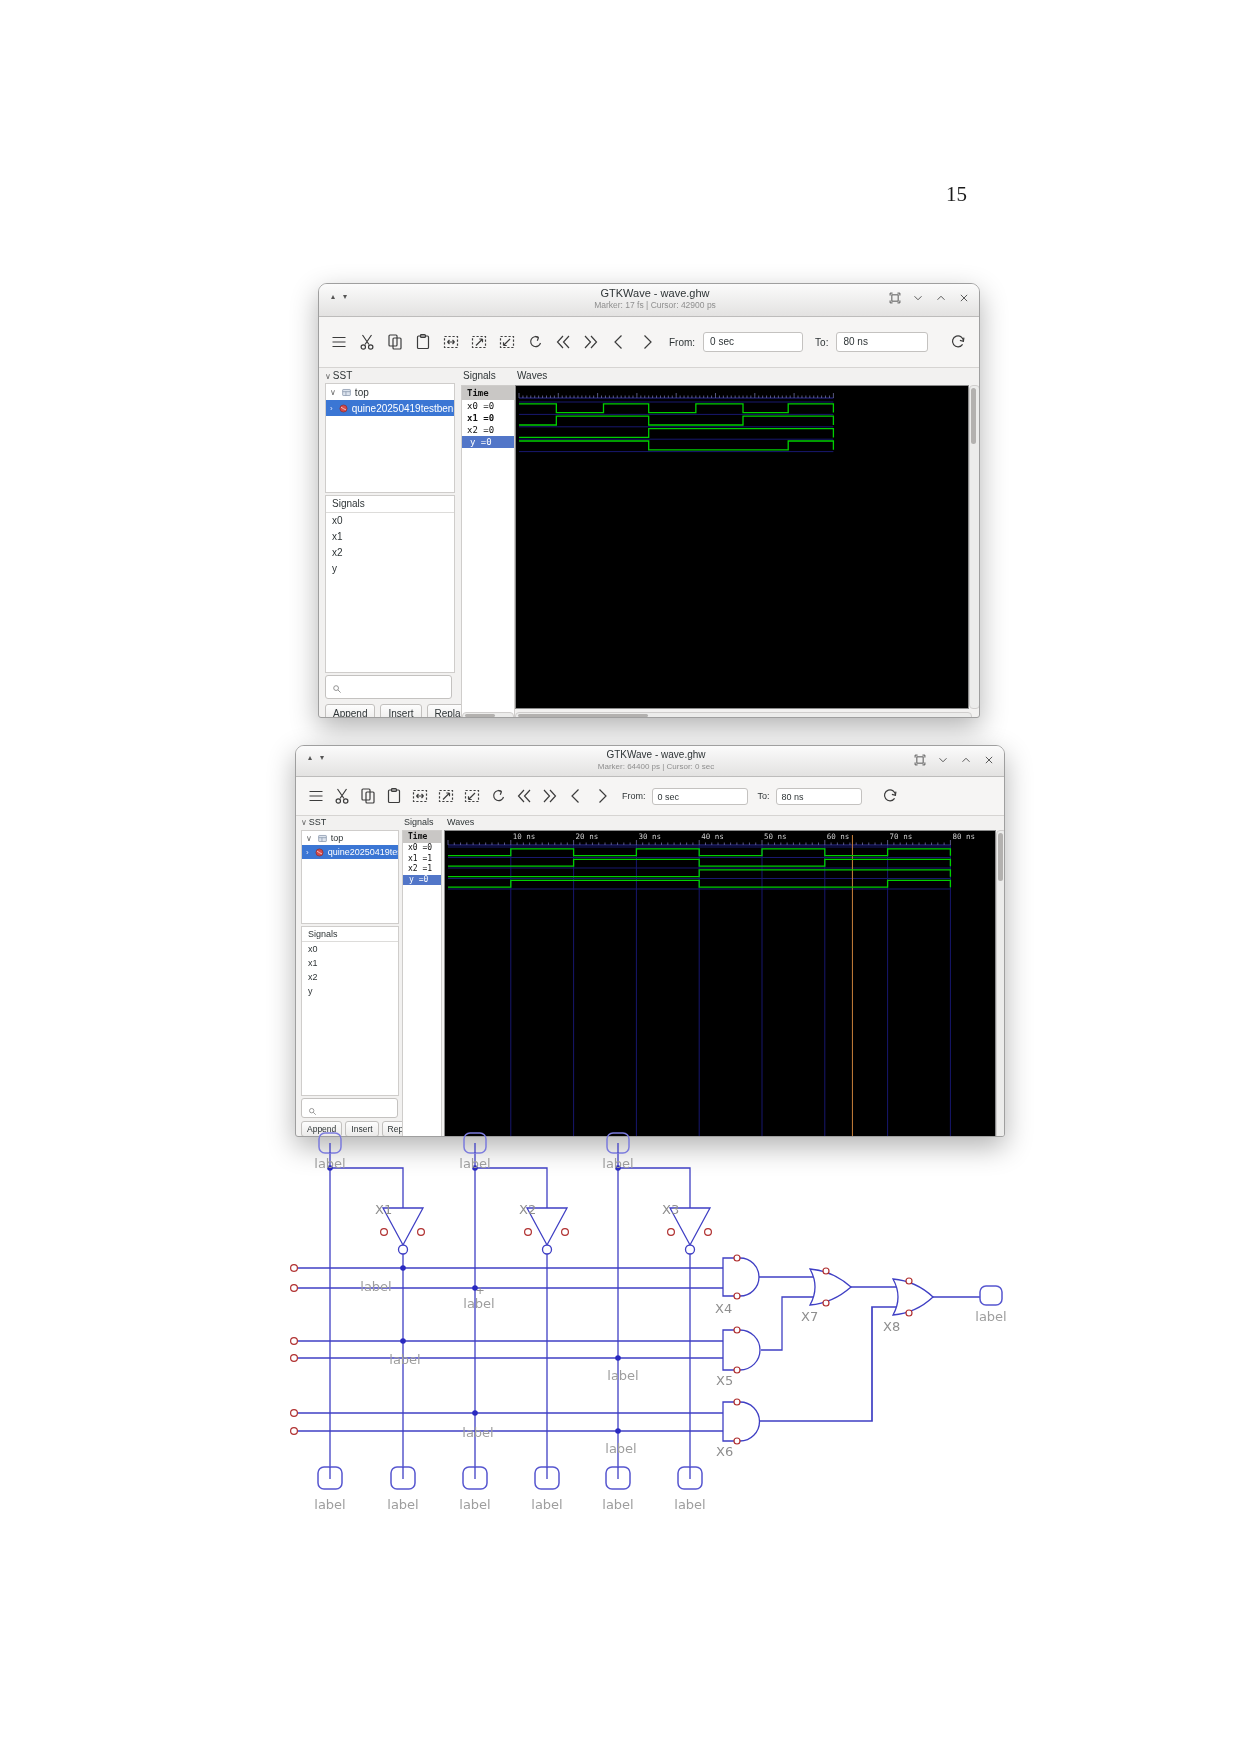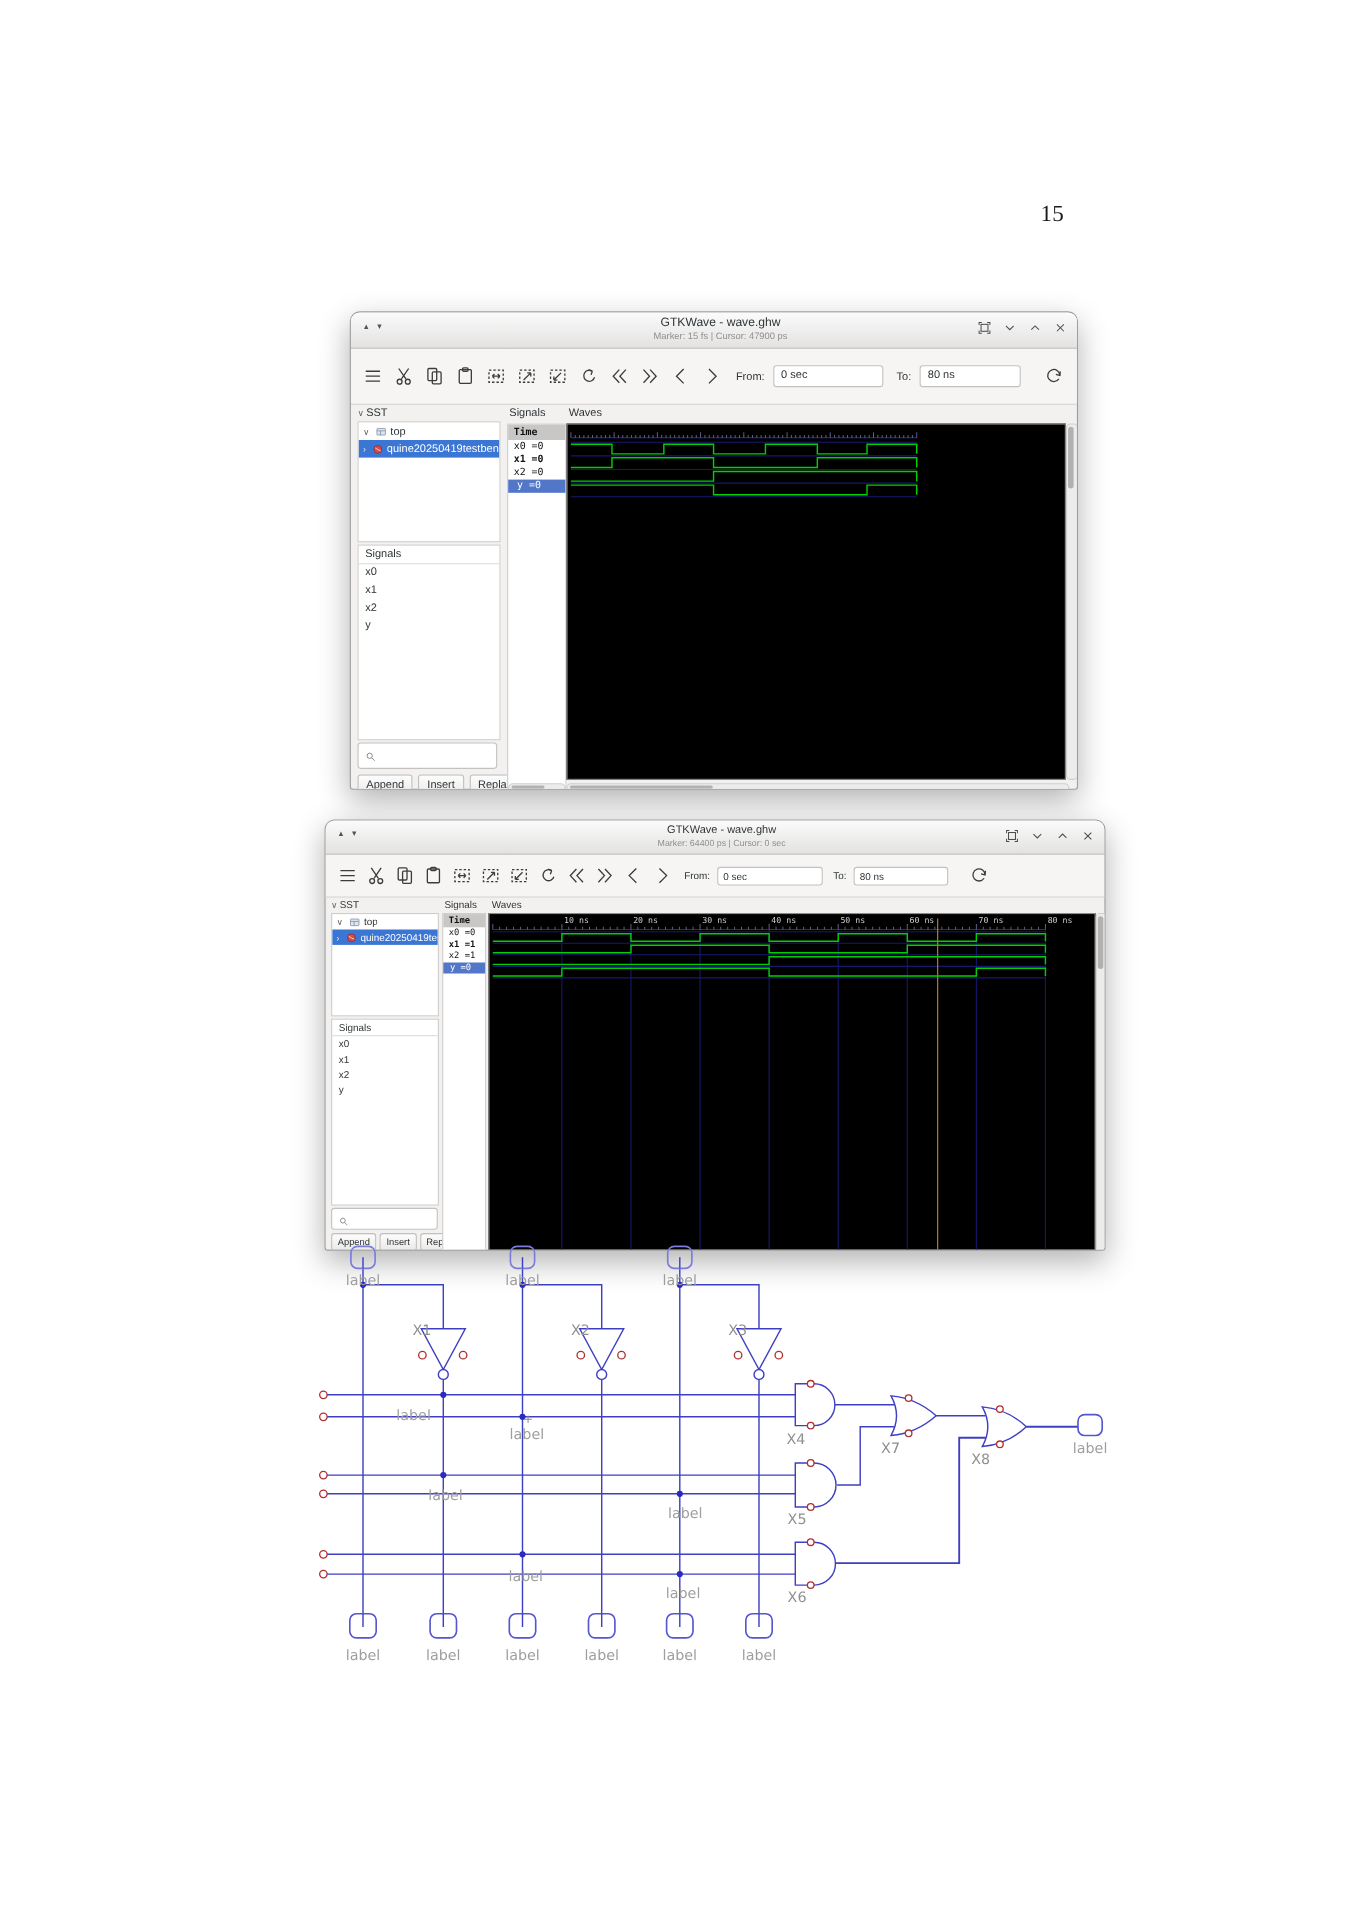--- a/index.html
+++ b/index.html
@@ -86,21 +86,21 @@
 <body>
 
 <div id="page">
   <div id="pageno">15</div>
 
   <div class="gwin" id="win1" style="left:318px;top:283px;width:660px;height:433px;">
     <div class="titlebar">
       <span class="tb-left">▴▾</span>
       <div class="tb-center">
         <div class="win-title">GTKWave - wave.ghw</div>
-        <div class="win-subtitle">Marker: 15 fs  |  Cursor: 47900 ps</div>
+        <div class="win-subtitle">Marker: 17 fs  |  Cursor: 42900 ps</div>
       </div>
       <div class="tb-right">
         <span class="wc"><svg viewBox="0 0 20 20" style="width:100%;height:100%" fill="none" stroke="currentColor" stroke-width="1.2">
               <rect x="5.5" y="5.5" width="9" height="9"></rect>
               <path d="M3 6.5V3h3.5M13.5 3H17v3.5M17 13.5V17h-3.5M6.5 17H3v-3.5"></path>
             </svg></span>
         <span class="wc"><svg viewBox="0 0 20 20" style="width:100%;height:100%" fill="none" stroke="currentColor" stroke-width="1.2">
               <path d="M5 7.5l5 5 5-5"></path>
             </svg></span>
         <span class="wc"><svg viewBox="0 0 20 20" style="width:100%;height:100%" fill="none" stroke="currentColor" stroke-width="1.2">
@@ -485,21 +485,21 @@
       <div class="btnrow" style="left:5px;top:305px;gap:3px;">
         <button class="gbtn">Append</button>
         <button class="gbtn">Insert</button>
         <button class="gbtn">Replace</button>
       </div>
 
       <div class="sigcol-head" style="left:108px;top:1px;font-size:9px;">Signals</div>
       <div class="sigcol" style="left:106px;top:14px;width:38px;height:305px;">
         <div class="trow time" style="height:12px;line-height:12px;font-size:8px;">Time</div>
         <div class="trow" style="height:10.5px;line-height:10.5px;font-size:8px;"><span>x0</span> <span>=0</span></div>
-        <div class="trow" style="height:10.5px;line-height:10.5px;font-size:8px;font-weight:bold;"><span>x1</span> <span>=1</span></div>
+        <div class="trow" style="height:10.5px;line-height:10.5px;font-size:8px;"><span>x1</span> <span>=1</span></div>
         <div class="trow" style="height:10.5px;line-height:10.5px;font-size:8px;"><span>x2</span> <span>=1</span></div>
         <div class="trow sel" style="height:10.5px;line-height:10.5px;font-size:8px;padding-left:6px;"><span>y</span> <span>=0</span></div>
       </div>
 
       <div class="wavehead" style="left:151px;top:1px;font-size:9px;">Waves</div>
       <svg class="wavecanvas" style="left:148px;top:14px;" width="550" height="308">
           <line x1="65.80000000000001" y1="14" x2="65.80000000000001" y2="308" stroke="#17176e" stroke-width="1"></line>
           <line x1="128.60000000000002" y1="14" x2="128.60000000000002" y2="308" stroke="#17176e" stroke-width="1"></line>
           <line x1="191.4" y1="14" x2="191.4" y2="308" stroke="#17176e" stroke-width="1"></line>
           <line x1="254.20000000000002" y1="14" x2="254.20000000000002" y2="308" stroke="#17176e" stroke-width="1"></line>

